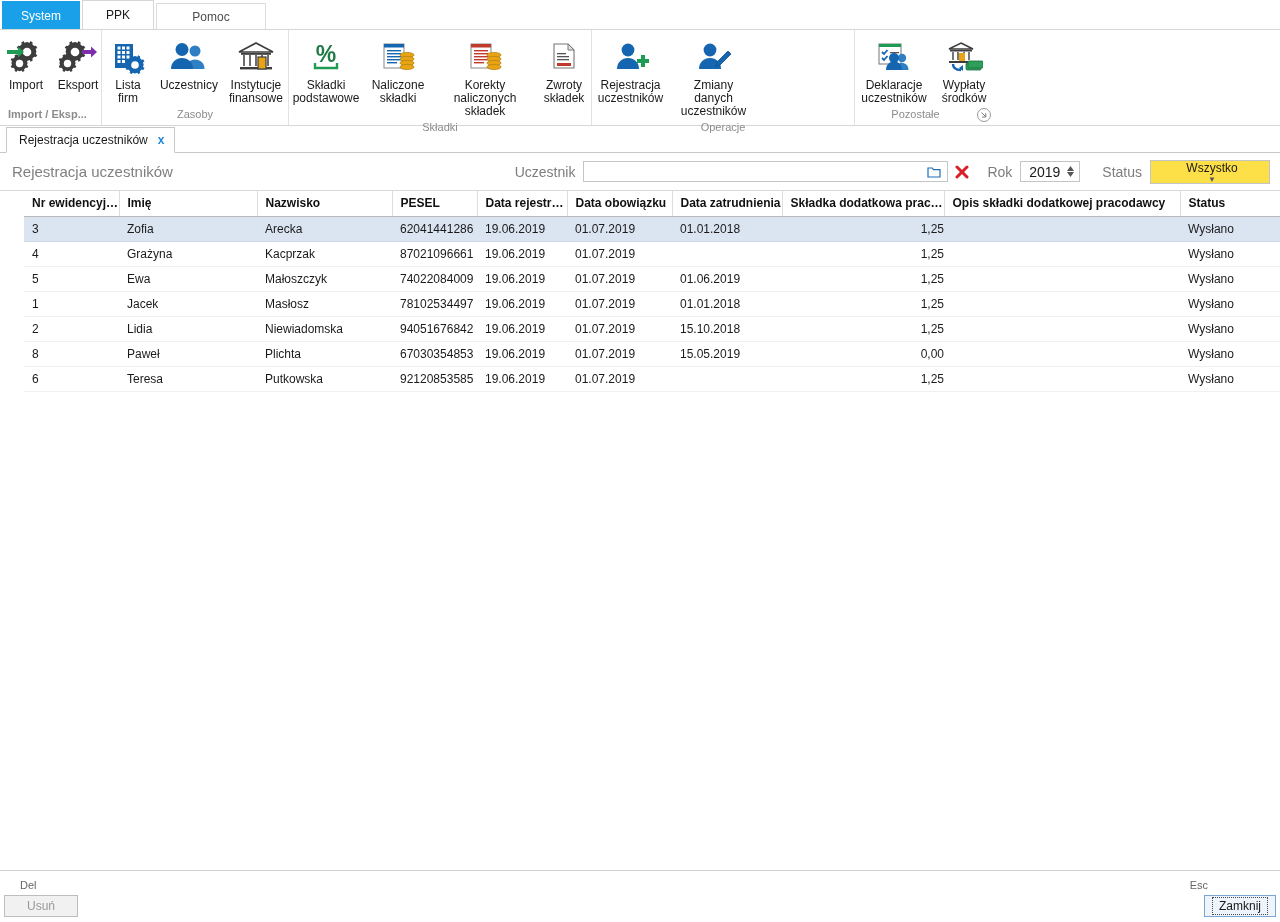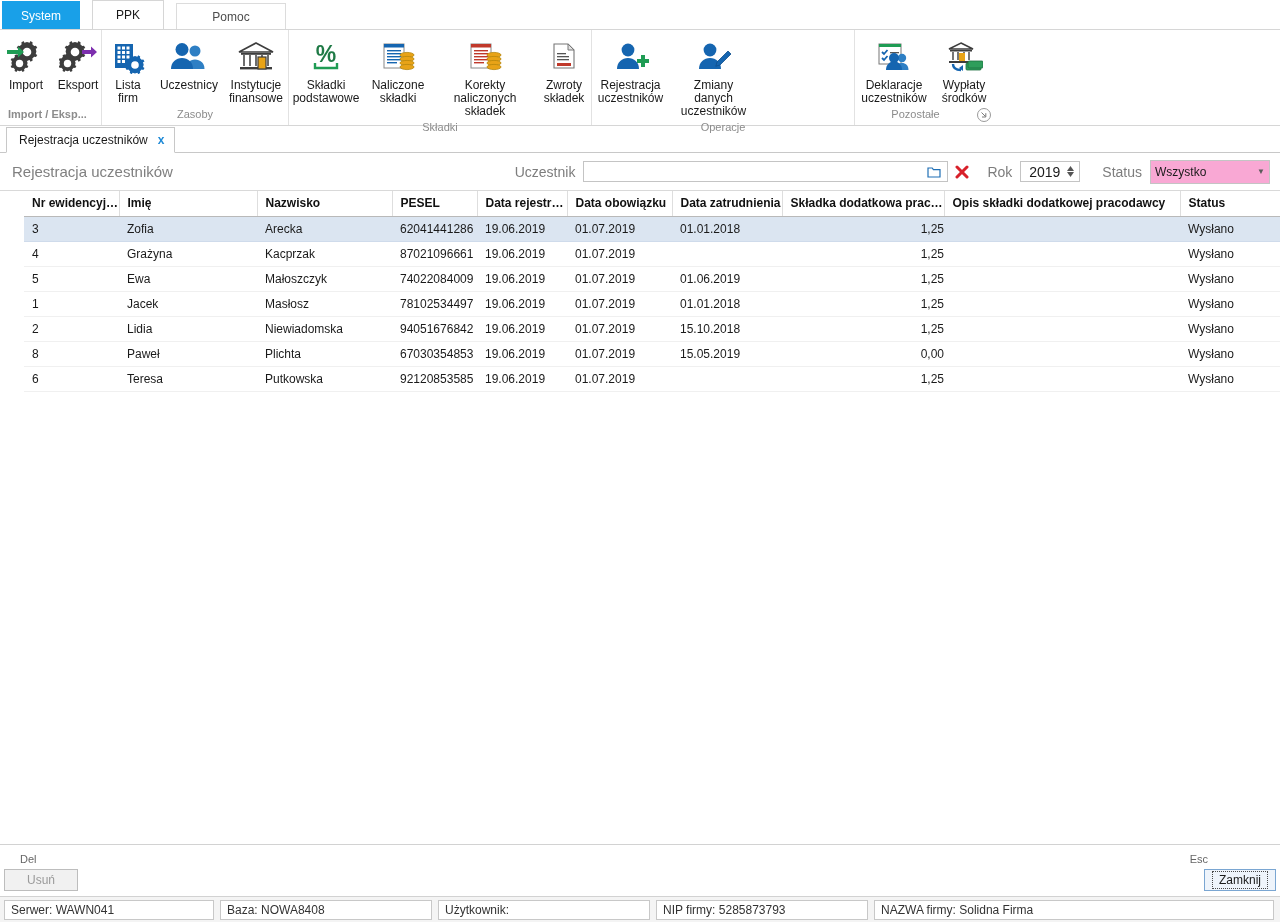--- a/index.html
+++ b/index.html
@@ -7,21 +7,21 @@
     width:1280px;height:922px;overflow:hidden;
     font-family:"Liberation Sans","DejaVu Sans",sans-serif;
     font-size:12px;color:#1a1a1a;background:#ffffff;
     -webkit-font-smoothing:antialiased;
   }
   .app{width:1280px;height:922px;position:relative;display:flex;flex-direction:column;background:#fff;}
 
   
   .tabstrip{height:30px;background:#fff;display:flex;align-items:flex-end;border-bottom:1px solid #d6d6d6;padding-left:2px;box-sizing:border-box;position:relative;}
   .rtab{height:26px;line-height:26px;padding:0 18px;font-size:12px;box-sizing:border-box;
-        border:1px solid #d6d6d6;border-bottom:none;margin-right:12px;text-align:center;min-width:72px;cursor:default;}
+        border:1px solid #d6d6d6;border-bottom:none;margin-right:2px;text-align:center;min-width:72px;cursor:default;}
   .rtab.sys{background:#19a0e8;color:#ffffff;border-color:#19a0e8;height:28px;line-height:28px;min-width:76px;}
   .rtab.active{background:#ffffff;color:#1a1a1a;border-color:#d6d6d6;position:relative;z-index:3;height:29px;line-height:28px;}
   .rtab.idle{background:#ffffff;color:#4d4d4d;border-color:#dcdcdc;min-width:110px;}
 
   
   .ribbon{height:96px;background:#ffffff;border-bottom:1px solid #d6d6d6;display:flex;align-items:stretch;position:relative;box-sizing:border-box;}
   .rgroup{display:flex;flex-direction:column;justify-content:flex-start;position:relative;padding-top:4px;box-sizing:border-box;}
   .rgroup + .rgroup{border-left:1px solid #e2e2e2;}
   .rgitems{display:flex;align-items:flex-start;flex:1;}
   .rglabel{height:20px;line-height:18px;text-align:center;font-size:11px;color:#8c8c8c;position:relative;}
@@ -39,21 +39,21 @@
   
   .filterbar{height:38px;display:flex;align-items:center;background:#fff;border-bottom:1px solid #d9d9d9;box-sizing:border-box;padding:0 10px 0 12px;}
   .viewtitle{font-size:15px;color:#808080;flex:1;}
   .flabel{font-size:14px;color:#7d7d7d;margin-right:8px;}
   .txtbox{height:21px;border:1px solid #c4c4c4;background:#fff;box-sizing:border-box;display:flex;align-items:center;padding:0 4px;}
   .txtbox input{border:none;outline:none;flex:1;font-family:inherit;font-size:12px;height:17px;background:transparent;color:#1a1a1a;}
   .iconbtn{width:18px;height:18px;display:flex;align-items:center;justify-content:center;cursor:pointer;}
   .spin{height:21px;width:60px;border:1px solid #c4c4c4;box-sizing:border-box;display:flex;align-items:center;background:#fff;}
   .spin .val{flex:1;text-align:right;font-size:14px;padding-right:4px;color:#1a1a1a;}
   .spin .arrows{width:12px;display:flex;flex-direction:column;align-items:center;justify-content:center;gap:1px;padding-right:3px;}
-  .combo{height:24px;width:120px;border:1px solid #c4c4c4;box-sizing:border-box;display:flex;align-items:center;background:#f9a8d4;padding-left:4px;font-size:12px;}
+  .combo{height:24px;width:120px;border:1px solid #c4c4c4;box-sizing:border-box;display:flex;align-items:center;background:#fde047;padding-left:4px;font-size:12px;flex-direction:column;}
   .combo .cv{flex:1;color:#1a1a1a;}
   .combo .ca{width:16px;text-align:center;color:#5a5a5a;font-size:8px;}
 
   
   .gridwrap{flex:1;overflow:hidden;background:#fff;position:relative;padding-left:24px;}
   table.grid{border-collapse:collapse;width:1280px;table-layout:fixed;}
   table.grid th{
     height:25px;background:#fff;border-right:1px solid #dedede;border-bottom:1px solid #b9b9b9;
     font-size:12px;font-weight:bold;color:#111;text-align:left;padding:0 0 0 8px;
     white-space:nowrap;overflow:hidden;text-overflow:ellipsis;box-sizing:border-box;
@@ -547,21 +547,14 @@
     <div class="keyhint" style="left:20px;top:8px;">Del</div>
     <div class="btn" style="left:4px;top:24px;width:74px;">
       <span>Usuń</span>
     </div>
     <div class="keyhint" style="right:72px;top:8px;">Esc</div>
     <div class="btn enabled" style="right:4px;top:24px;width:72px;">
       <span class="focusring">Zamknij</span>
     </div>
   </div>
 
-  <div class="statusbar">
-    <div class="scell" style="width:210px">Serwer: WAWN041</div>
-    <div class="scell" style="width:212px">Baza: NOWA8408</div>
-    <div class="scell" style="width:212px">Użytkownik:</div>
-    <div class="scell" style="width:212px">NIP firmy: 5285873793</div>
-    <div class="scell" style="width:400px">NAZWA firmy: Solidna Firma</div>
-  </div>
 
 </div>
 
 </body></html>

